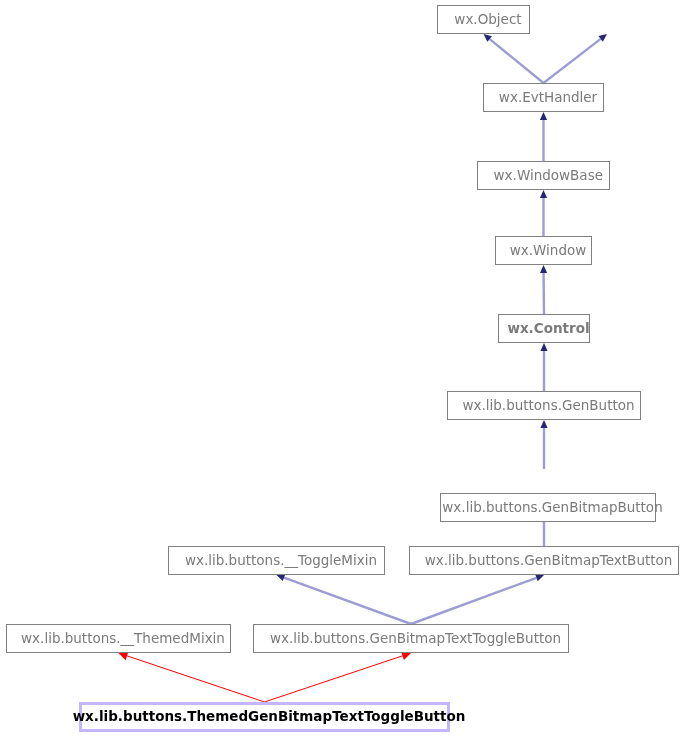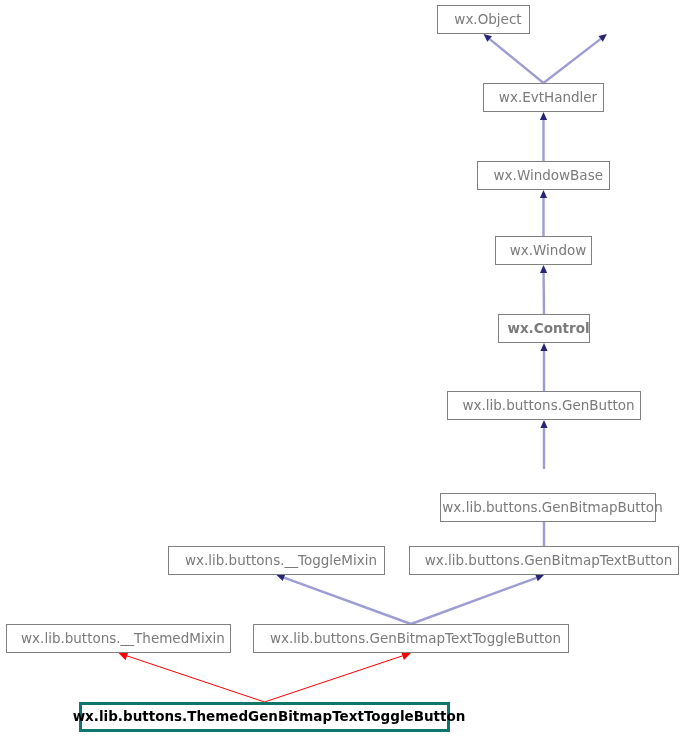--- a/index.html
+++ b/index.html
@@ -41,21 +41,21 @@
     letter-spacing: 0px;
     line-height: 1;
     z-index: 2;
     padding-left: 9px;
   }
   .node .label {
     display: block;
     padding: 0 6px;
   }
   .node.current {
-    border: 3px solid #0f766e;
+    border: 3px solid #c4b5fd;
     color: #000000;
     font-weight: bold;
     font-size: 13.5px;
   }
 </style>
 </head>
 <body>
 
 <div id="diagram">
   <svg id="edges" viewBox="0 0 684 736" width="684" height="736" xmlns="http://www.w3.org/2000/svg">

